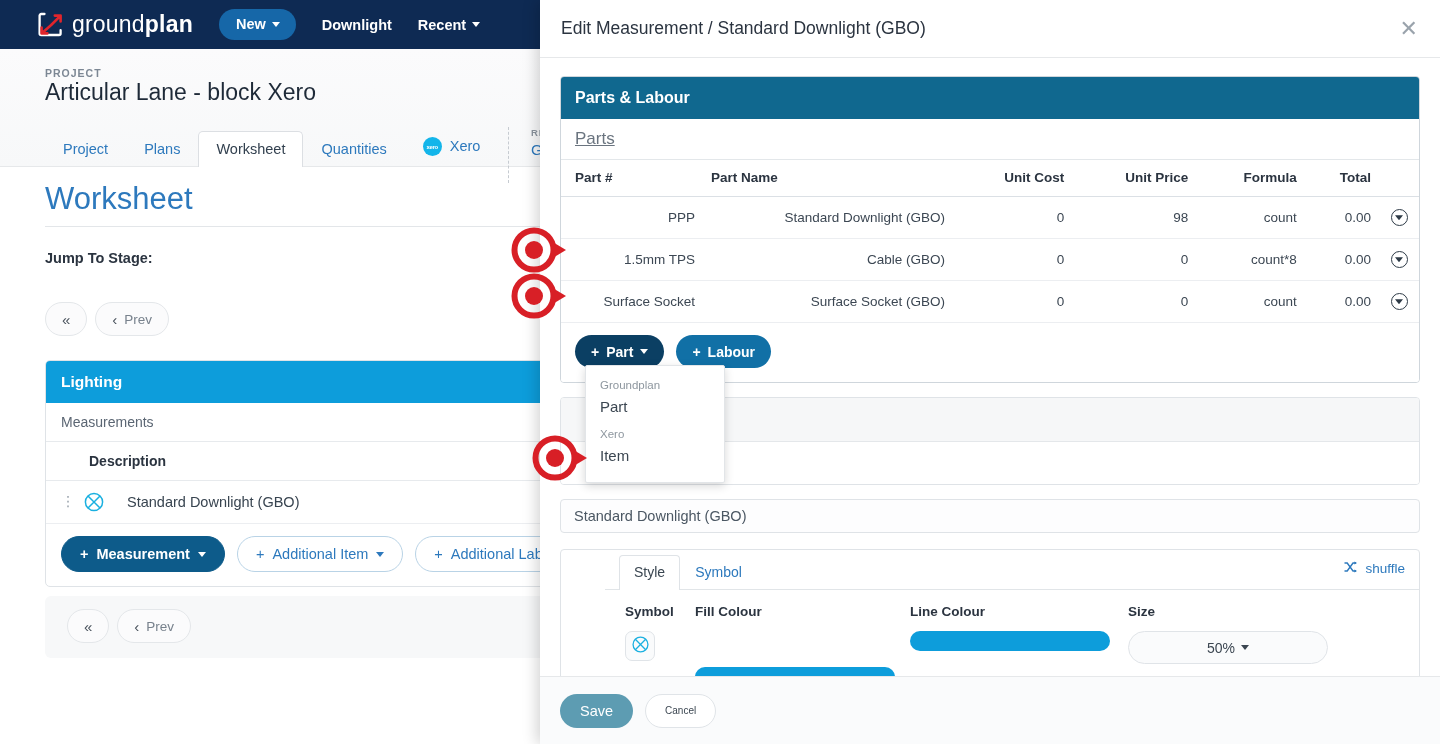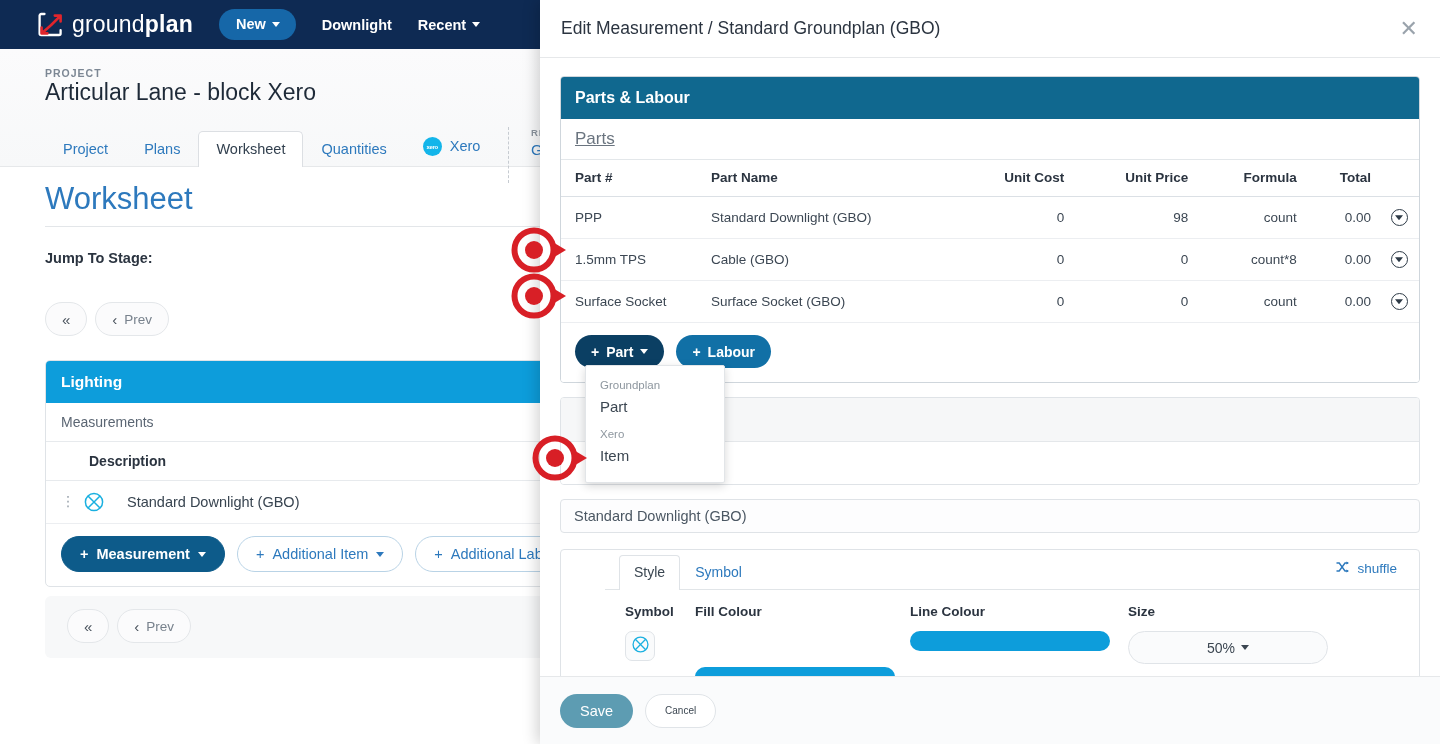--- a/index.html
+++ b/index.html
@@ -111,21 +111,21 @@
   .panel { border: 1px solid #cfd6dc; border-radius: 4px; background: #fff; overflow: hidden; }
   .panel-head { background: #10688f; color: #fff; font-size: 16px; font-weight: 700; padding: 12px 14px; }
   .panel-sub { padding: 10px 14px; font-size: 17px; color: #6a747f; border-bottom: 1px solid #e3e7ea; text-decoration: underline; }
 
   table.parts { width: 100%; border-collapse: collapse; }
   table.parts th {
     font-size: 13.5px; font-weight: 700; color: #2b3440; text-align: left;
     padding: 10px 8px 11px 8px; border-bottom: 1px solid #dbe0e5;
   }
   table.parts td {
-    font-size: 13.5px; color: #3c4753; padding: 12px 8px; border-bottom: 1px solid #eceef1;
+    font-size: 13.5px; color: #3c4753; padding: 12px 8px; border-bottom: 1px solid #eceef1; text-align: right;
   }
   table.parts th.num, table.parts td.num { text-align: right; }
   table.parts th.act, table.parts td.act { text-align: center; width: 40px; }
   .col-partno { padding-left: 14px !important; width: 142px; }
   .col-partname { width: 250px; }
   .circ-caret { display: inline-block; width: 17px; height: 17px; border: 1.4px solid #2e3b47; border-radius: 50%; position: relative; vertical-align: middle; }
   .circ-caret:after {
     content: ""; position: absolute; left: 50%; top: 50%; transform: translate(-50%,-55%);
     border-left: 4px solid transparent; border-right: 4px solid transparent; border-top: 5px solid #2e3b47;
   }
@@ -147,21 +147,21 @@
     background: #fdfdfe; display: flex; align-items: center; padding: 0 13px; font-size: 14.5px; color: #4b5763;
   }
   .desc-panel { margin-top: 0; border: 1px solid #dfe3e7; border-radius: 4px; overflow: hidden; }
   .desc-panel-head { height: 44px; background: #f6f7f8; border-bottom: 1px solid #e4e7ea; }
   .desc-panel-body { height: 42px; background: #fff; }
 
   .style-card { margin-top: 16px; border: 1px solid #dfe3e7; border-radius: 4px; background: #fff; padding-left: 44px; }
   .style-tabs { display: flex; align-items: flex-end; border-bottom: 1px solid #e1e5e8; height: 40px; padding-left: 14px; position: relative; }
   .st-tab { padding: 9px 14px 10px 14px; font-size: 14px; color: #2d79bd; cursor: pointer; border: 1px solid transparent; border-bottom: none; border-radius: 4px 4px 0 0; line-height: 1; }
   .st-tab.active { background: #fff; border-color: #dfe3e7; color: #3a4651; margin-bottom: -1px; padding-bottom: 11px; }
-  .shuffle { position: absolute; right: 22px; top: 11px; font-size: 13.5px; color: #2d79bd; display: flex; align-items: center; gap: 7px; cursor: pointer; }
+  .shuffle { position: absolute; right: 14px; top: 11px; font-size: 13.5px; color: #2d79bd; display: flex; align-items: center; gap: 7px; cursor: pointer; }
   .style-grid { display: flex; padding: 14px 20px 20px 20px; gap: 0; }
   .sg-col { display: flex; flex-direction: column; }
   .sg-label { font-size: 13.5px; font-weight: 700; color: #2b3440; margin-bottom: 12px; }
   .sym-btn { width: 30px; height: 30px; border: 1px solid #e0e4e8; border-radius: 7px; background: #fafbfc; display: flex; align-items: center; justify-content: center; cursor: pointer; }
   .swatch { height: 20px; border-radius: 10px; cursor: pointer; }
   .size-sel { width: 200px; height: 33px; border: 1px solid #e0e4e8; border-radius: 17px; background: #fafbfc; display: flex; align-items: center; justify-content: center; gap: 6px; font-size: 14px; color: #3b4651; cursor: pointer; }
 
   .modal-foot {
     flex: none; height: 68px; border-top: 1px solid #e6e8ea; background: #fafbfc;
     display: flex; align-items: center; gap: 12px; padding-left: 20px;
@@ -292,21 +292,21 @@
         <div class="pg-btn">
           <span class="chev">‹</span>
           <span>Prev</span>
         </div>
       </div>
     </div>
   </div>
 
   <div class="modal">
     <div class="modal-head">
-      <div class="modal-title">Edit Measurement / Standard Groundplan (GBO)</div>
+      <div class="modal-title">Edit Measurement / Standard Downlight (GBO)</div>
       <div class="modal-close">✕</div>
     </div>
 
     <div class="modal-body">
 
       <div class="panel">
         <div class="panel-head">Parts &amp; Labour</div>
         <div class="panel-sub">Parts</div>
 
         <table class="parts">

